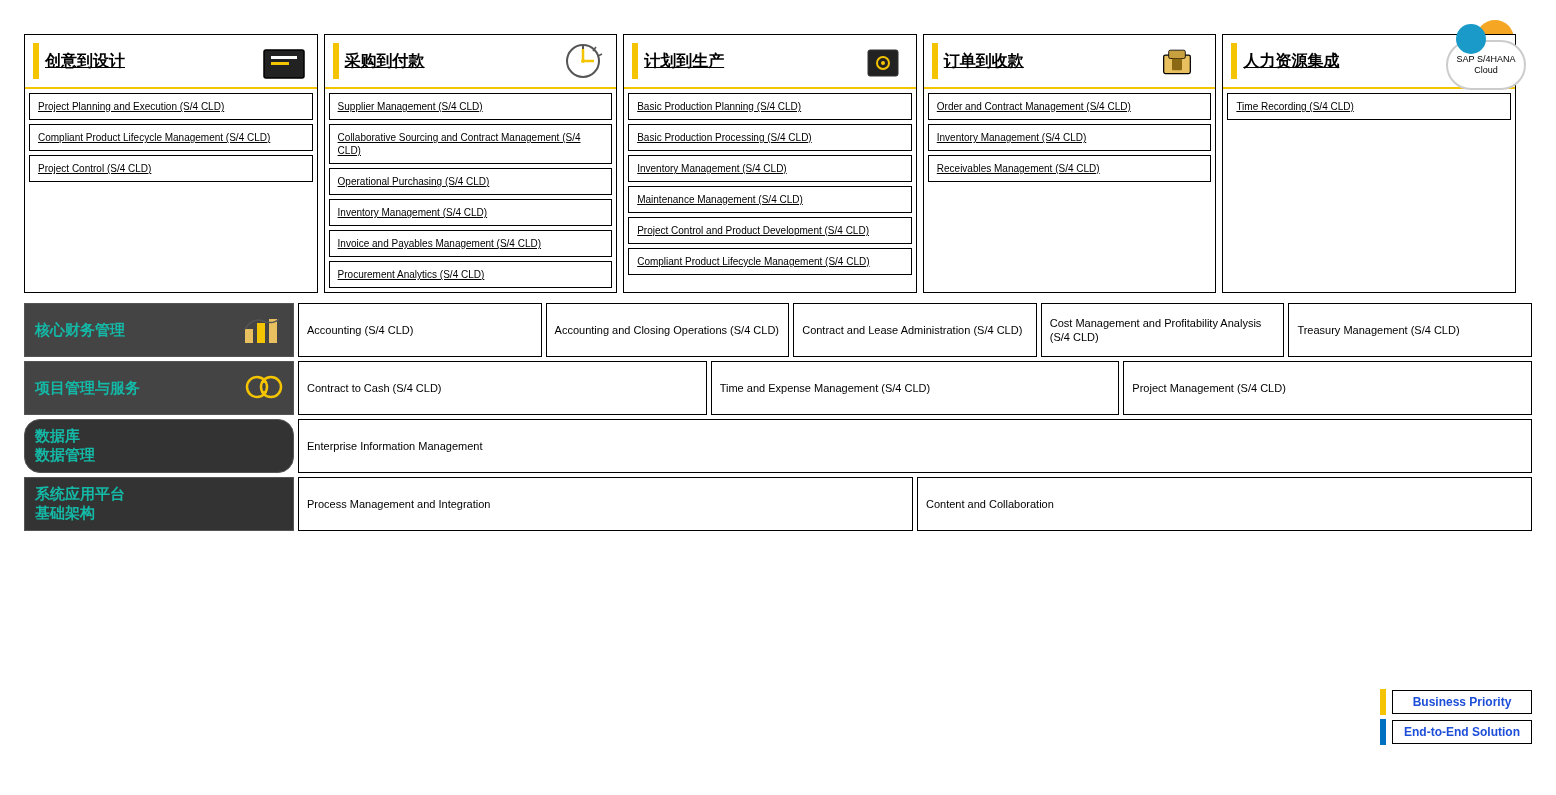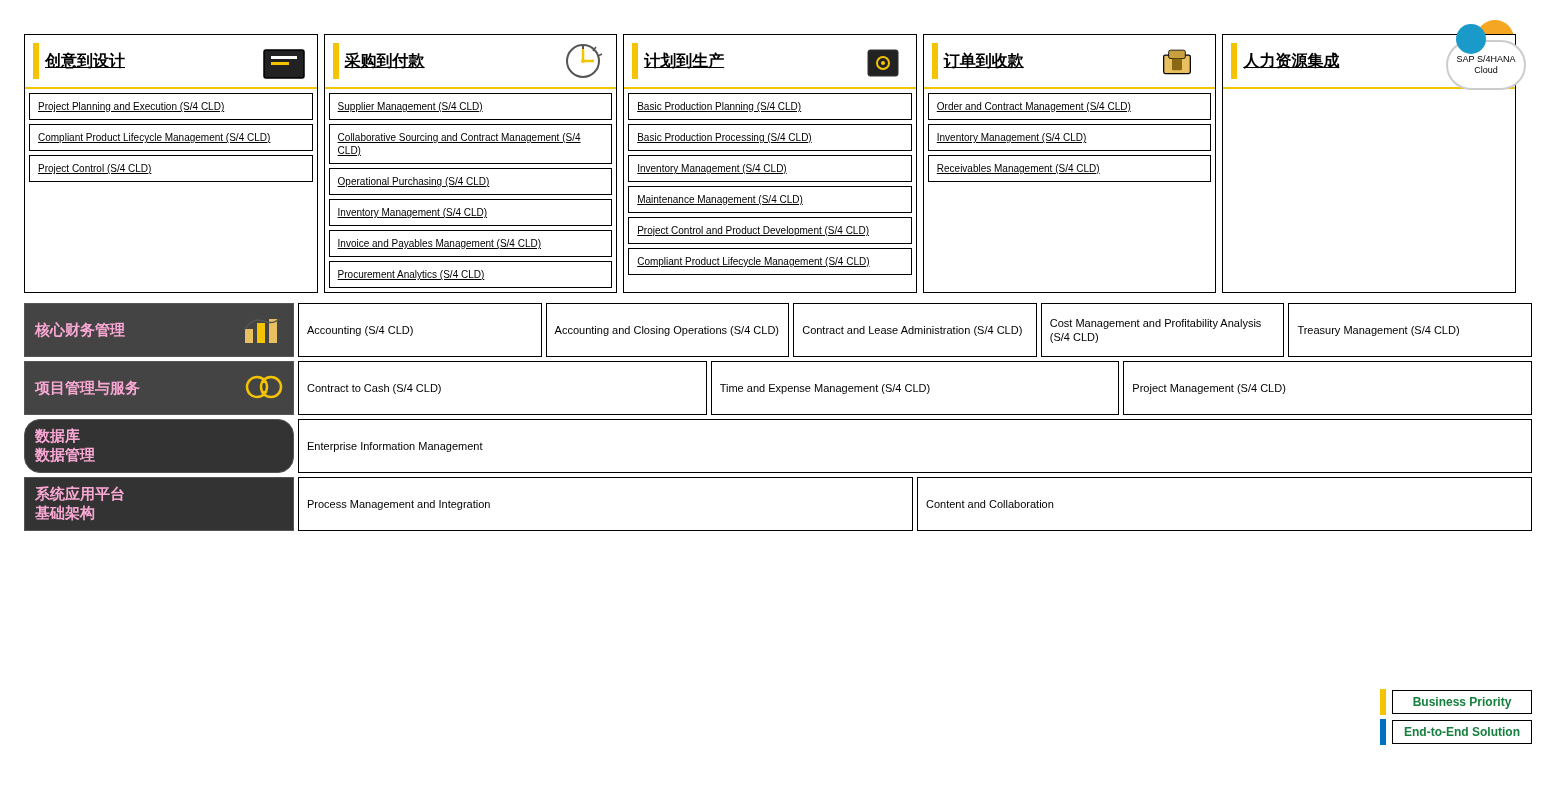--- a/index.html
+++ b/index.html
@@ -123,21 +123,21 @@
     .bottom-row {
       display: flex;
       align-items: stretch;
       margin-bottom: 4px;
     }
 
     .row-label {
       width: 270px;
       border: 1.5px solid #555;
       background: #333;
-      color: #f9a8d4;
+      color: #14b8a6;
       display: flex;
       align-items: center;
       padding: 6px 10px;
       font-size: 15px;
       font-weight: bold;
       min-height: 54px;
       flex-shrink: 0;
       gap: 8px;
     }
     .row-label-text { flex: 1; }
@@ -176,21 +176,21 @@
       align-items: center;
       gap: 6px;
     }
     .legend-bar-yellow {
       width: 6px; height: 26px; background: #f5c400;
     }
     .legend-bar-blue {
       width: 6px; height: 26px; background: #0070c0;
     }
     .legend-label {
-      font-size: 12px; font-weight: bold; color: #15803d;
+      font-size: 12px; font-weight: bold; color: #1d4ed8;
       border: 1px solid #000;
       padding: 4px 10px;
       min-width: 140px;
       text-align: center;
     }
   </style>
 </head>
 <body>
 
 <div class="page">
@@ -301,20 +301,23 @@
         <span class="category-header-text">人力资源集成</span>
       </div>
       <div class="category-header-icon">
             <svg width="50" height="38" viewBox="0 0 50 38">
               <rect x="5" y="14" width="8" height="18" fill="#333"></rect>
               <rect x="15" y="10" width="8" height="22" fill="#555"></rect>
               <rect x="25" y="6" width="8" height="26" fill="#888"></rect>
               <rect x="35" y="12" width="8" height="20" fill="#aaa"></rect>
             </svg>
           </div>
+    </div>
+    <div class="category-items">
+      <div class="item-box">Time Recording (S/4 CLD)</div>
     </div>
   </div>
     </div>
 
   <div class="bottom-section" id="bottom-section">
       <div class="bottom-row">
     <div class="row-label" style="background:#444;">
       <div class="row-label-text" style="white-space:pre-line;">核心财务管理</div>
       <div><svg width="40" height="32" viewBox="0 0 40 32">
               <rect x="2" y="16" width="8" height="14" fill="#e8c060"></rect>

